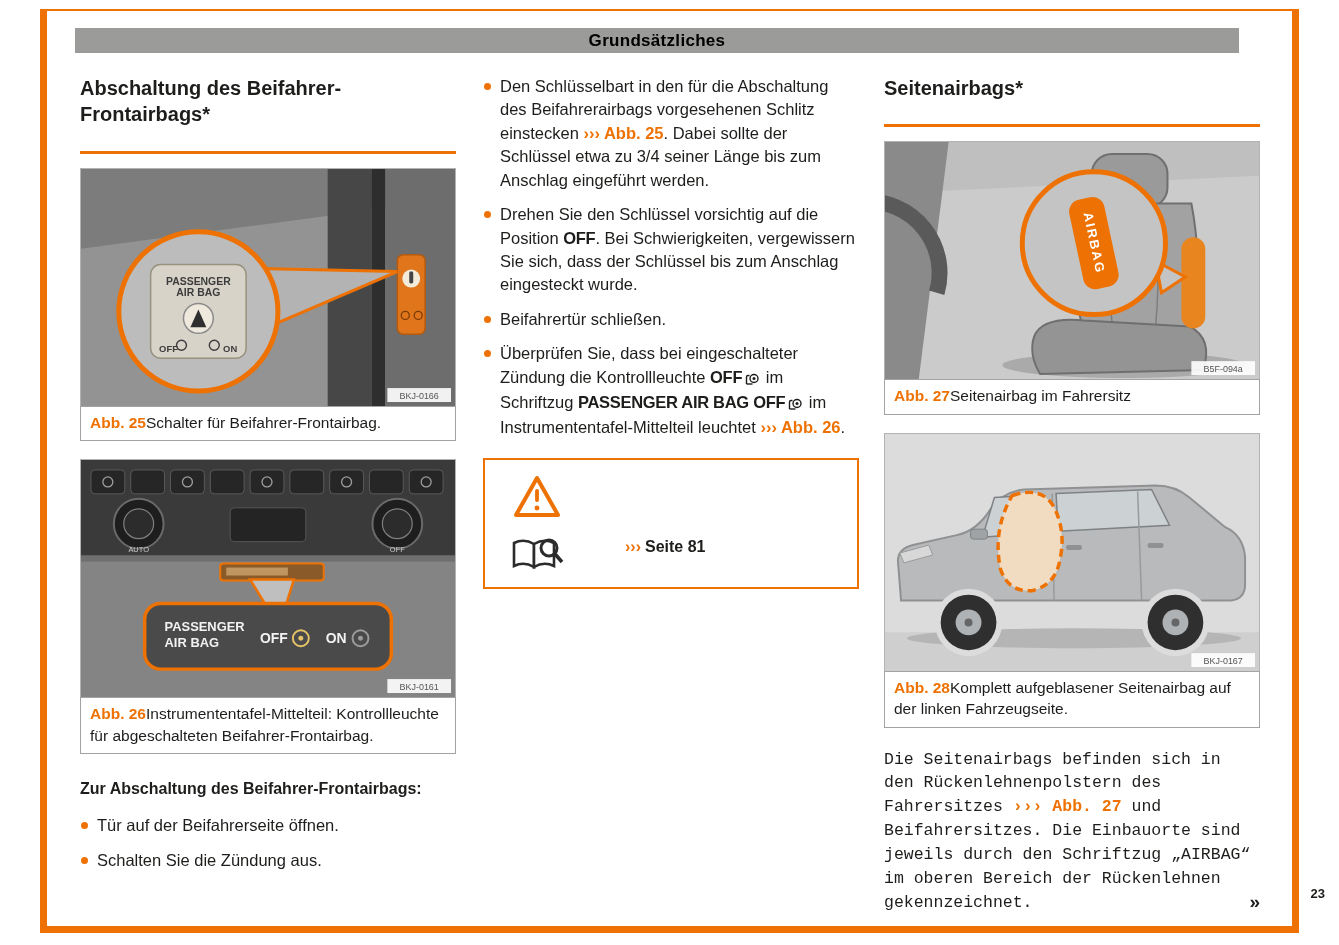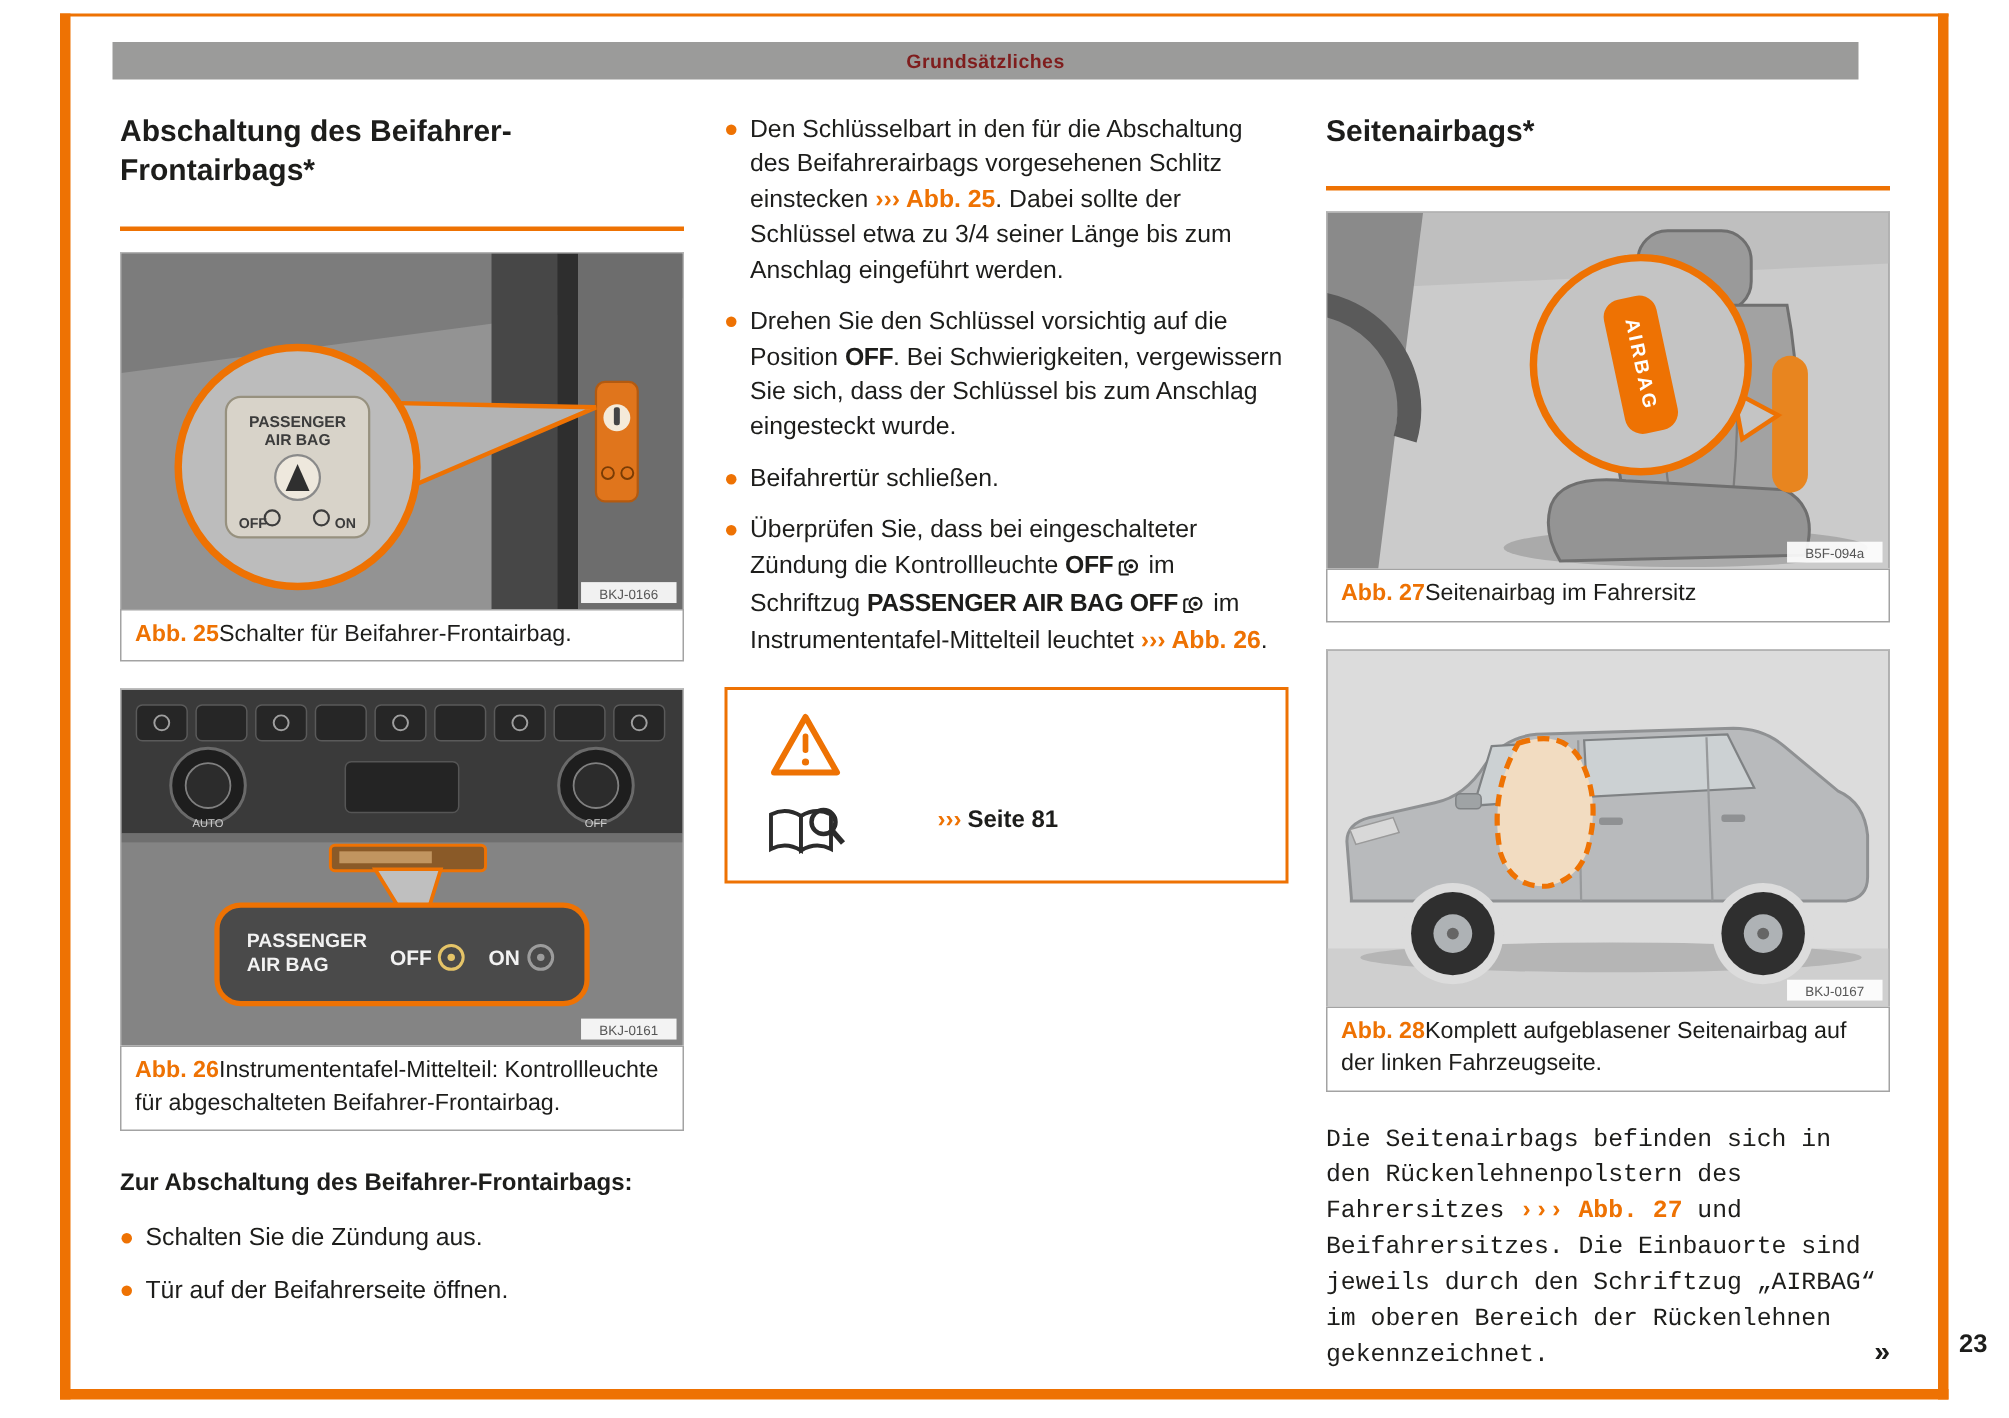--- a/index.html
+++ b/index.html
@@ -10,21 +10,21 @@
     font-family:"Liberation Sans", sans-serif; color:var(--ink);
   }
   .frame { position:absolute; background:var(--orange); }
   .frame-top    { left:40px; top:9px;  width:1259px; height:2px; }
   .frame-left   { left:40px; top:9px;  width:7px;  height:924px; }
   .frame-right  { left:1292px; top:9px; width:7px; height:924px; }
   .frame-bottom { left:40px; top:926px; width:1259px; height:7px; }
 
   .header-bar {
     position:absolute; left:75px; top:28px; width:1164px; height:25px;
-    background:#9b9b9a; color:#7f1d1d; font-weight:bold; font-size:13px;
+    background:#9b9b9a; color:#000000; font-weight:bold; font-size:17px;
     display:flex; align-items:center; justify-content:center; letter-spacing:.3px;
   }
 
   .col { position:absolute; top:75px; width:376px; }
   #col1 { left:80px; }
   #col2 { left:483px; }
   #col3 { left:884px; }
 
   .sec-heading {
     font-size:20px; font-weight:bold; line-height:1.32; color:var(--ink);
@@ -52,21 +52,21 @@
   .warnbox { border:2px solid var(--orange); width:376px; padding:14px 12px 10px; margin-top:18px; background:#fff; }
   .warnrow { display:flex; align-items:flex-start; margin-bottom:15px; }
   .warnrow:last-child { margin-bottom:4px;gap:48px; }
   .warnicon { flex:0 0 80px; display:flex; justify-content:center; padding-top:1px; }
   .warntext { flex:1; font-size:16px; font-weight:bold; line-height:1.35; padding-top:2px; }
   .warn-arrow { color:var(--orange); font-weight:bold; margin-right:4px; }
 
   .para { font-size:16.5px; line-height:1.45; margin-top:20px;font-family:Liberation Mono, monospace; }
   .cont-marker { text-align:right; font-weight:bold; font-size:19px; margin-top:-24px; }
 
-  .page-number { position:absolute; right:14px; top:886px; font-size:17px; font-weight:bold; color:var(--ink); }
+  .page-number { position:absolute; right:14px; top:886px; font-size:13px; font-weight:bold; color:var(--ink); }
 
   svg text { font-family:"Liberation Sans", sans-serif; }
 </style>
 </head>
 <body>
 
 <div class="frame frame-top"></div>
 <div class="frame frame-left"></div>
 <div class="frame frame-right"></div>
 <div class="frame frame-bottom"></div>
@@ -168,24 +168,24 @@
       </svg>
     </div>
     <div class="fig-cap">
       <span class="fig-label">Abb. 26</span><span>Instrumententafel-Mittelteil: Kontrollleuchte für abgeschalteten Beifahrer-Frontairbag.</span>
     </div>
   </div>
 
   <div class="sub-heading">Zur Abschaltung des Beifahrer-Frontairbags:</div>
 
   <div class="bullet">
+    <span>Tür auf der Beifahrerseite öffnen.</span>
+  </div>
+  <div class="bullet">
     <span>Schalten Sie die Zündung aus.</span>
-  </div>
-  <div class="bullet">
-    <span>Tür auf der Beifahrerseite öffnen.</span>
   </div>
 </div>
 
 <div class="col" id="col2">
 
   <div class="bullet">
     <span>Den Schlüsselbart in den für die Abschaltung des Beifahrerairbags vorgesehenen Schlitz einstecken </span><span class="ref-link">››› Abb. 25</span><span>. Dabei sollte der Schlüssel etwa zu 3/4 seiner Länge bis zum Anschlag eingeführt werden.</span>
   </div>
 
   <div class="bullet">

